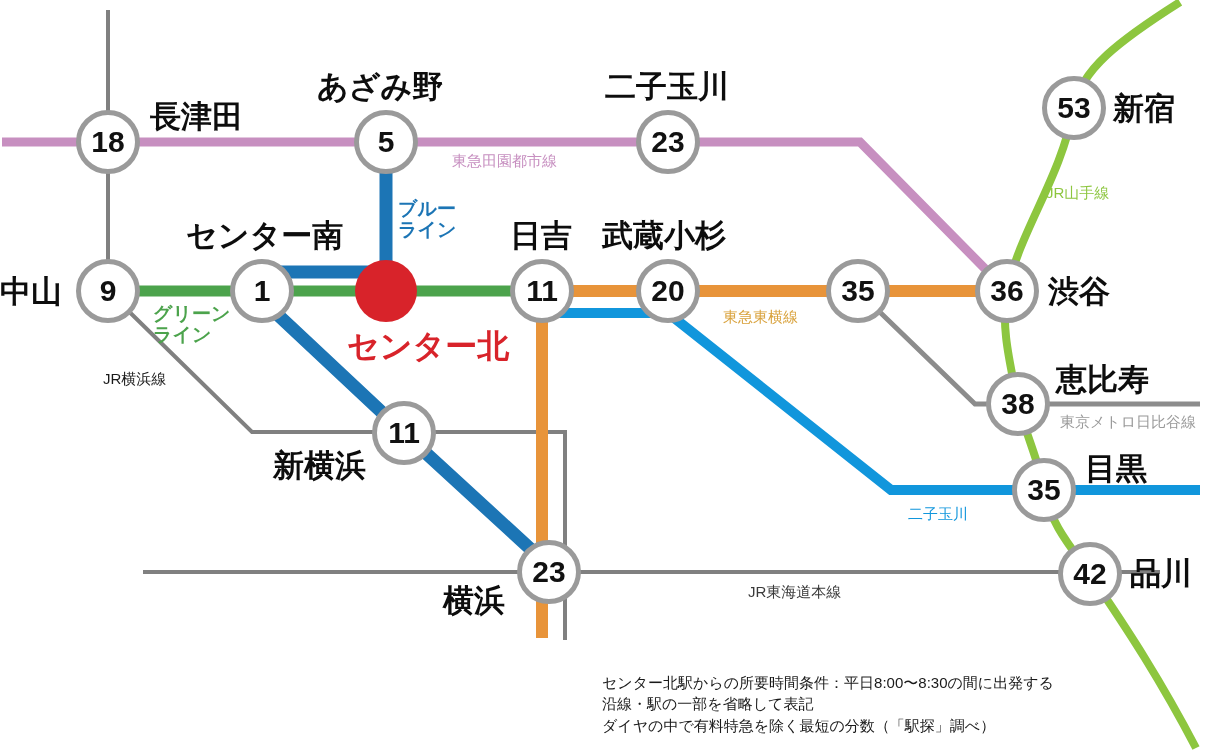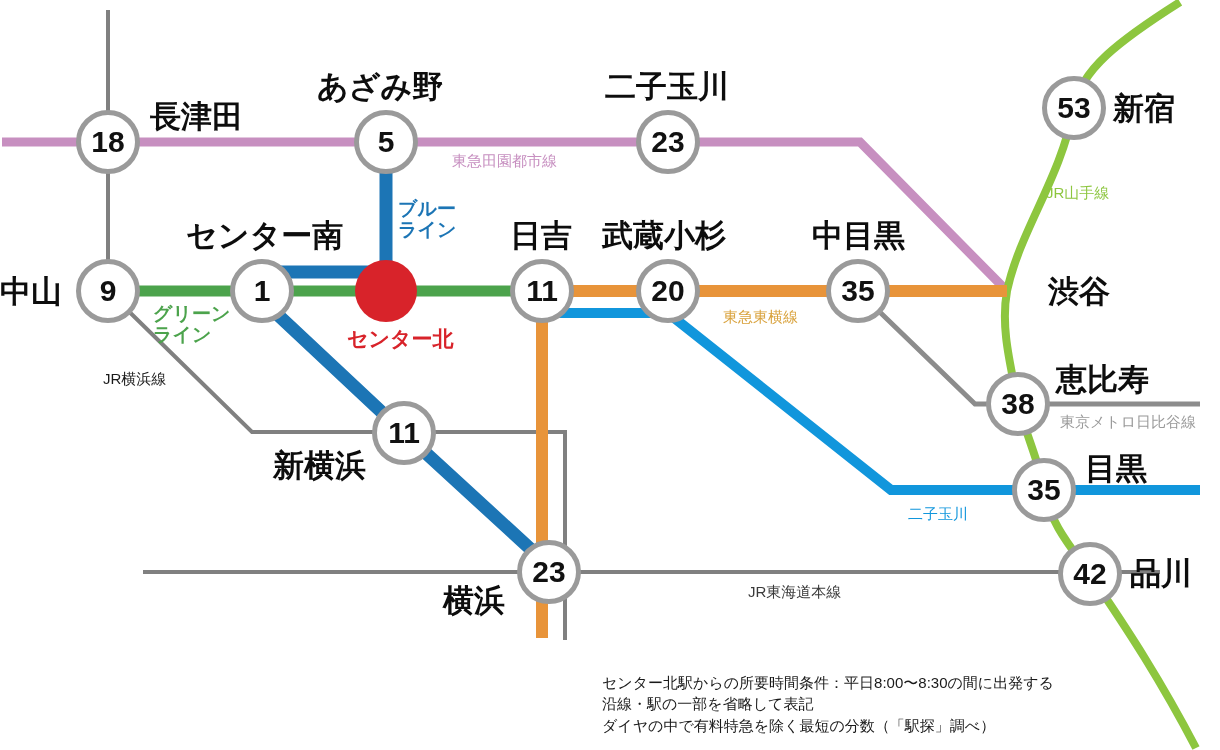--- a/index.html
+++ b/index.html
@@ -60,21 +60,21 @@
     position: absolute;
     font-weight: bold;
     color: #0d0d0d;
     font-size: 31px;
     white-space: nowrap;
     letter-spacing: 0px;
     z-index: 25;
   }
   .st-label.origin {
     color: #d8232a;
-    font-size: 21px;
+    font-size: 32px;
   }
   
   .line-label {
     position: absolute;
     font-size: 15px;
     white-space: nowrap;
     z-index: 24;
     font-weight: normal;
   }
   .line-label.two-line { line-height: 1.12; font-weight: bold; font-size: 19px; }
@@ -176,22 +176,24 @@
   <div class="st-label" style="left:510px; top:215px;">日吉</div>
 
   <div class="node big" style="left:668px; top:291px;">
     <span>20</span>
   </div>
   <div class="st-label" style="left:602px; top:215px;">武蔵小杉</div>
 
   <div class="node big" style="left:858px; top:291px;">
     <span>35</span>
   </div>
-  <div class="st-label" style="left:812px; top:215px;">中目黒</div>
-
+
+  <div class="node big" style="left:1007px; top:291px;">
+    <span>36</span>
+  </div>
   <div class="st-label" style="left:1048px; top:271px;">渋谷</div>
 
   <div class="node big" style="left:404px; top:433px;">
     <span>11</span>
   </div>
   <div class="st-label" style="left:273px; top:445px;">新横浜</div>
 
   <div class="node big" style="left:1018px; top:404px;">
     <span>38</span>
   </div>

